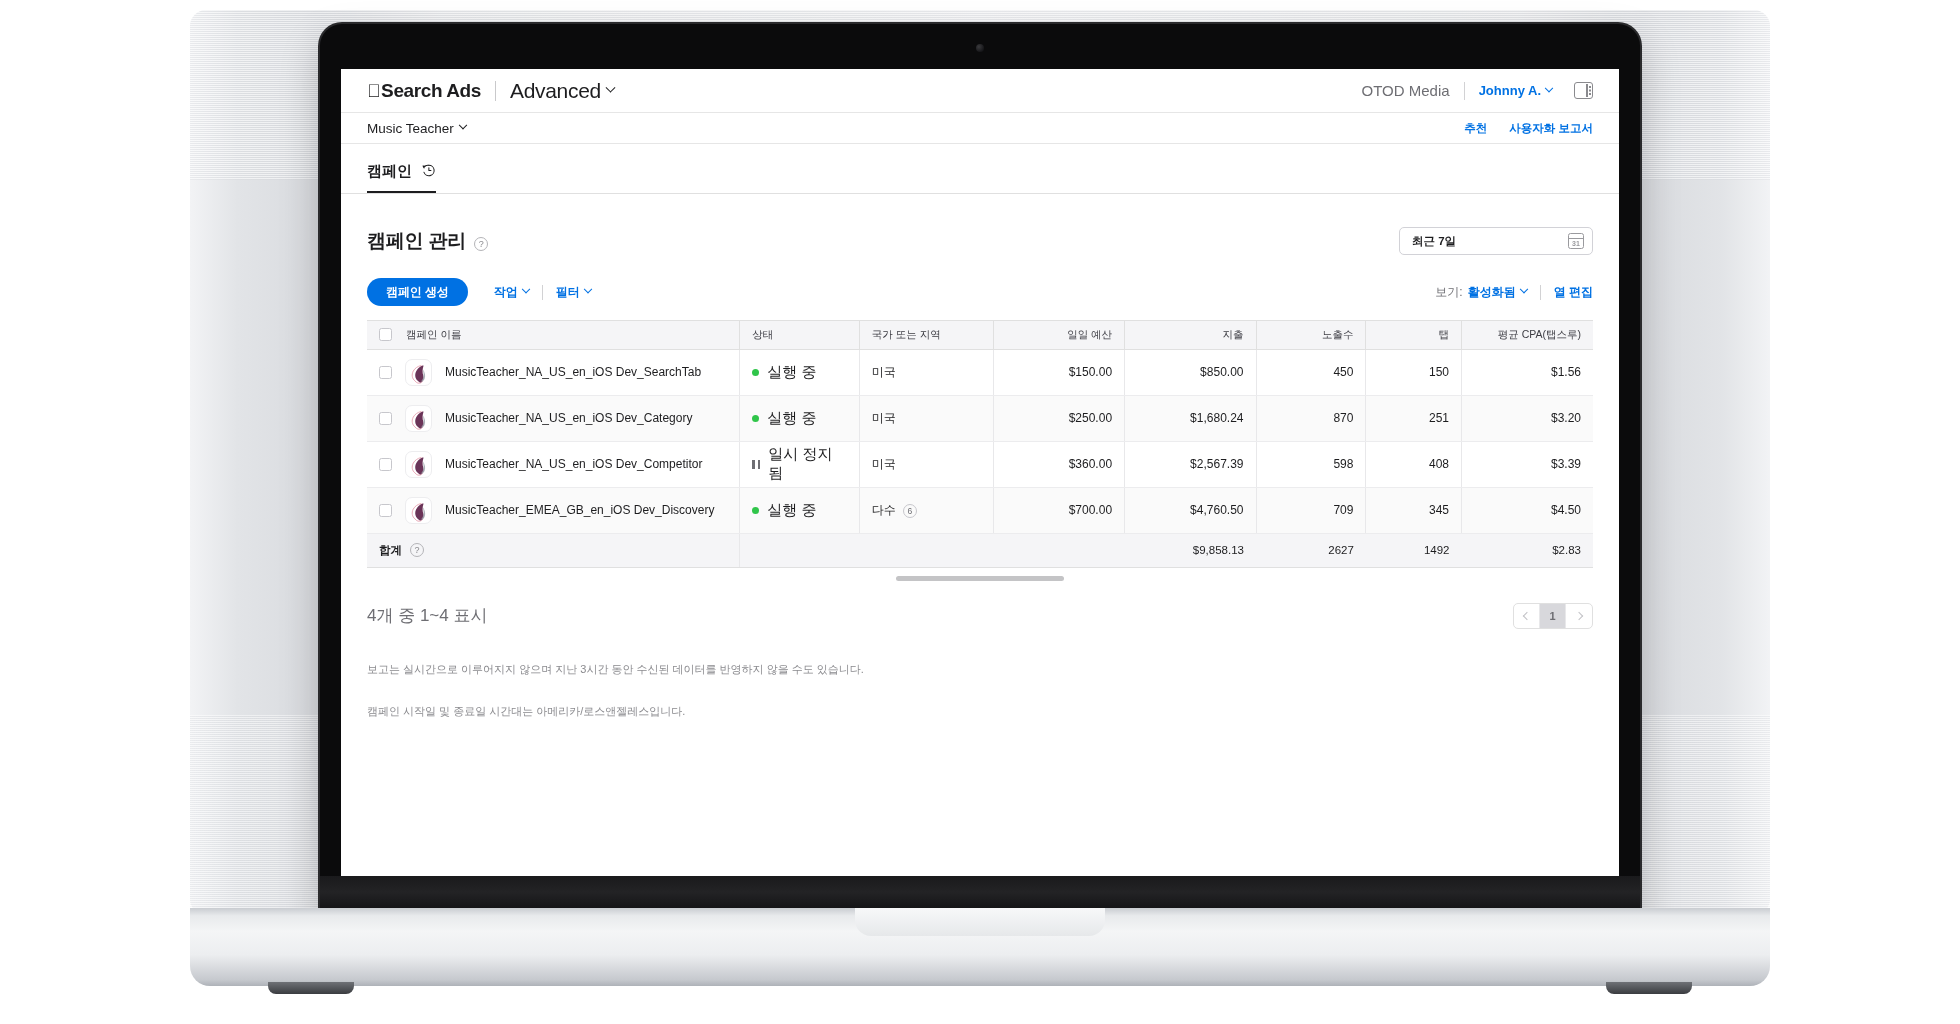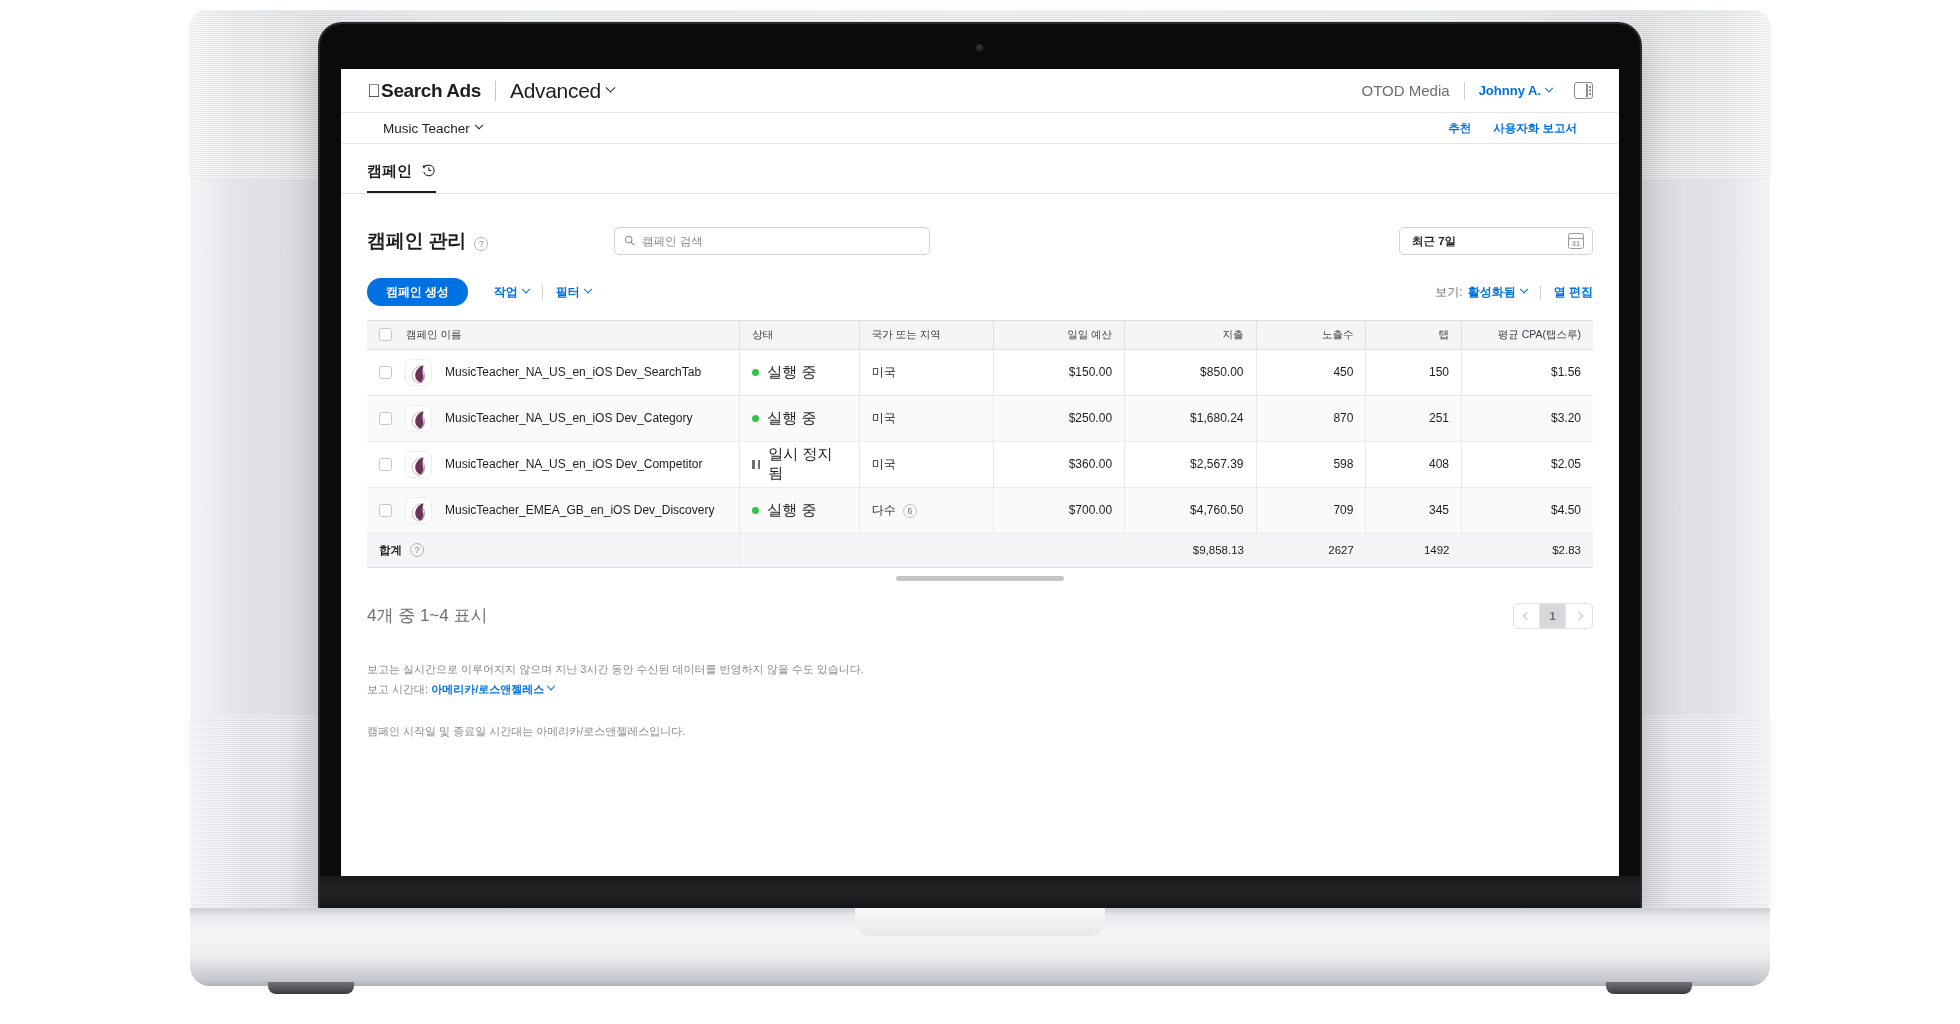--- a/index.html
+++ b/index.html
@@ -92,21 +92,21 @@
   .org { font-size:15px; color:#6e6e73; }
   .vsep { width:1px; height:18px; background:#d2d2d4; margin:0 14px; }
   .user { font-size:13px; color:#0071e3; font-weight:600; display:flex; align-items:center; gap:5px; }
   .panel-icon { margin-left:22px; width:19px; height:17px; border:1.4px solid #8a8a8e;
                 border-radius:3px; position:relative; }
   .panel-icon::before{content:"";position:absolute;right:4.5px;top:1px;bottom:1px;width:1.4px;background:#8a8a8e;}
   .panel-icon::after{content:"";position:absolute;right:1.5px;top:2.5px;width:2px;height:2px;
                      background:#8a8a8e;box-shadow:0 3.5px 0 #8a8a8e,0 7px 0 #8a8a8e;}
 
   
-  .accountbar { height:31px; display:flex; align-items:center; padding:0 42px;
+  .accountbar { height:31px; display:flex; align-items:center; padding:0 26px;
                 border-bottom:1px solid #e6e6e6; }
   .acct-name { font-size:13.5px; color:#1d1d1f; display:flex; align-items:center; gap:6px; }
   .acct-links { display:flex; gap:22px; font-size:11.5px; color:#0071e3; font-weight:600; }
 
   
   .tabstrip { height:50px; display:flex; align-items:flex-end; padding:0 26px;
               border-bottom:1px solid #e0e0e0; }
   .tab { display:flex; align-items:center; gap:9px; font-size:15px; font-weight:700;
          padding-bottom:10px; border-bottom:2.5px solid #1d1d1f; }
 
@@ -259,29 +259,20 @@
               </svg>
             </span>
           </div>
         </div>
 
         <div class="pagehead">
           <div class="page-title">
             <span>캠페인 관리</span><span class="help-dot">?</span>
           </div>
 
-          <div class="search-wrap">
-            <span>
-              <svg width="11" height="11" viewBox="0 0 12 12" fill="none">
-                <circle cx="5" cy="5" r="3.6" stroke="#8a8a8e" stroke-width="1.1"></circle>
-                <path d="M7.7 7.7 10.6 10.6" stroke="#8a8a8e" stroke-width="1.1" stroke-linecap="round"></path>
-              </svg>
-            </span>
-            <input class="search-input" type="text" placeholder="캠페인 검색" style="">
-          </div>
 
           <div class="daterange">
             <span>최근 7일</span>
             <span class="cal-icon">31</span>
           </div>
         </div>
 
         <div class="toolbar">
           <button class="btn-primary">캠페인 생성</button>
           <div style="width:26px"></div>
@@ -408,21 +399,21 @@
                       <span>일시 정지됨</span>
       </span>
     </td>
     <td class="bl">
       <span>미국</span>
     </td>
     <td class="num bl">$360.00</td>
     <td class="num bl">$2,567.39</td>
     <td class="num bl">598</td>
     <td class="num bl">408</td>
-    <td class="num bl">$2.05</td>
+    <td class="num bl">$3.39</td>
                 </tr>
                 <tr>
     <td>
       <div class="namecell">
         <span class="cb"></span>
         <span class="appicon"><svg viewBox="0 0 28 28" width="27" height="27">
   <path d="M9.2 21.6C6.3 19.4 5.6 15.2 7.5 11.6c1.6-3 4.6-5.1 8-5.8.4-.1.7.3.6.7-.8 3.4-.6 6.9.7 9.9 1.3 3 .8 6-1.4 7.2-1.8 1-4.2.6-6.2-2z" fill="none" stroke="#e8a6b4" stroke-width="1"></path>
   <path d="M13 22.2c-3.1-1.8-4.3-5.9-2.8-9.7 1.2-3.2 3.9-5.7 7.2-6.9.4-.2.8.2.7.6-1.1 3.3-1.2 6.8-.2 9.9 1 3.1.1 6-2.2 6.9-.9.4-1.8.3-2.7-.8z" fill="#6b3458"></path>
   <path d="M17.4 9.5c1 3.2 1.1 6.5.2 9.4-.5 1.6-1.4 2.8-2.5 3.4 1.9.3 3.6-.8 4.3-3 1-3.1.3-6.9-2-9.8z" fill="#9fa4ad" opacity=".85"></path>
 </svg></span>
@@ -476,27 +467,20 @@
               </div>
               <div class="pg active">1</div>
               <div class="pg">
                 <span class="arrow right"></span>
               </div>
             </div>
           </div>
 
           <div class="notes">
             <div class="note">보고는 실시간으로 이루어지지 않으며 지난 3시간 동안 수신된 데이터를 반영하지 않을 수도 있습니다.</div>
-            <div class="note">
-              <span>보고 시간대:</span>
-              <span class="note-link">
-                <span>아메리카/로스앤젤레스</span>
-                <span class="chev chev-sm"></span>
-              </span>
-            </div>
             <div class="note note-last">캠페인 시작일 및 종료일 시간대는 아메리카/로스앤젤레스입니다.</div>
           </div>
         </div>
 
       </div>
     </div>
 
     <div class="lid-chin"></div>
   </div>
 

